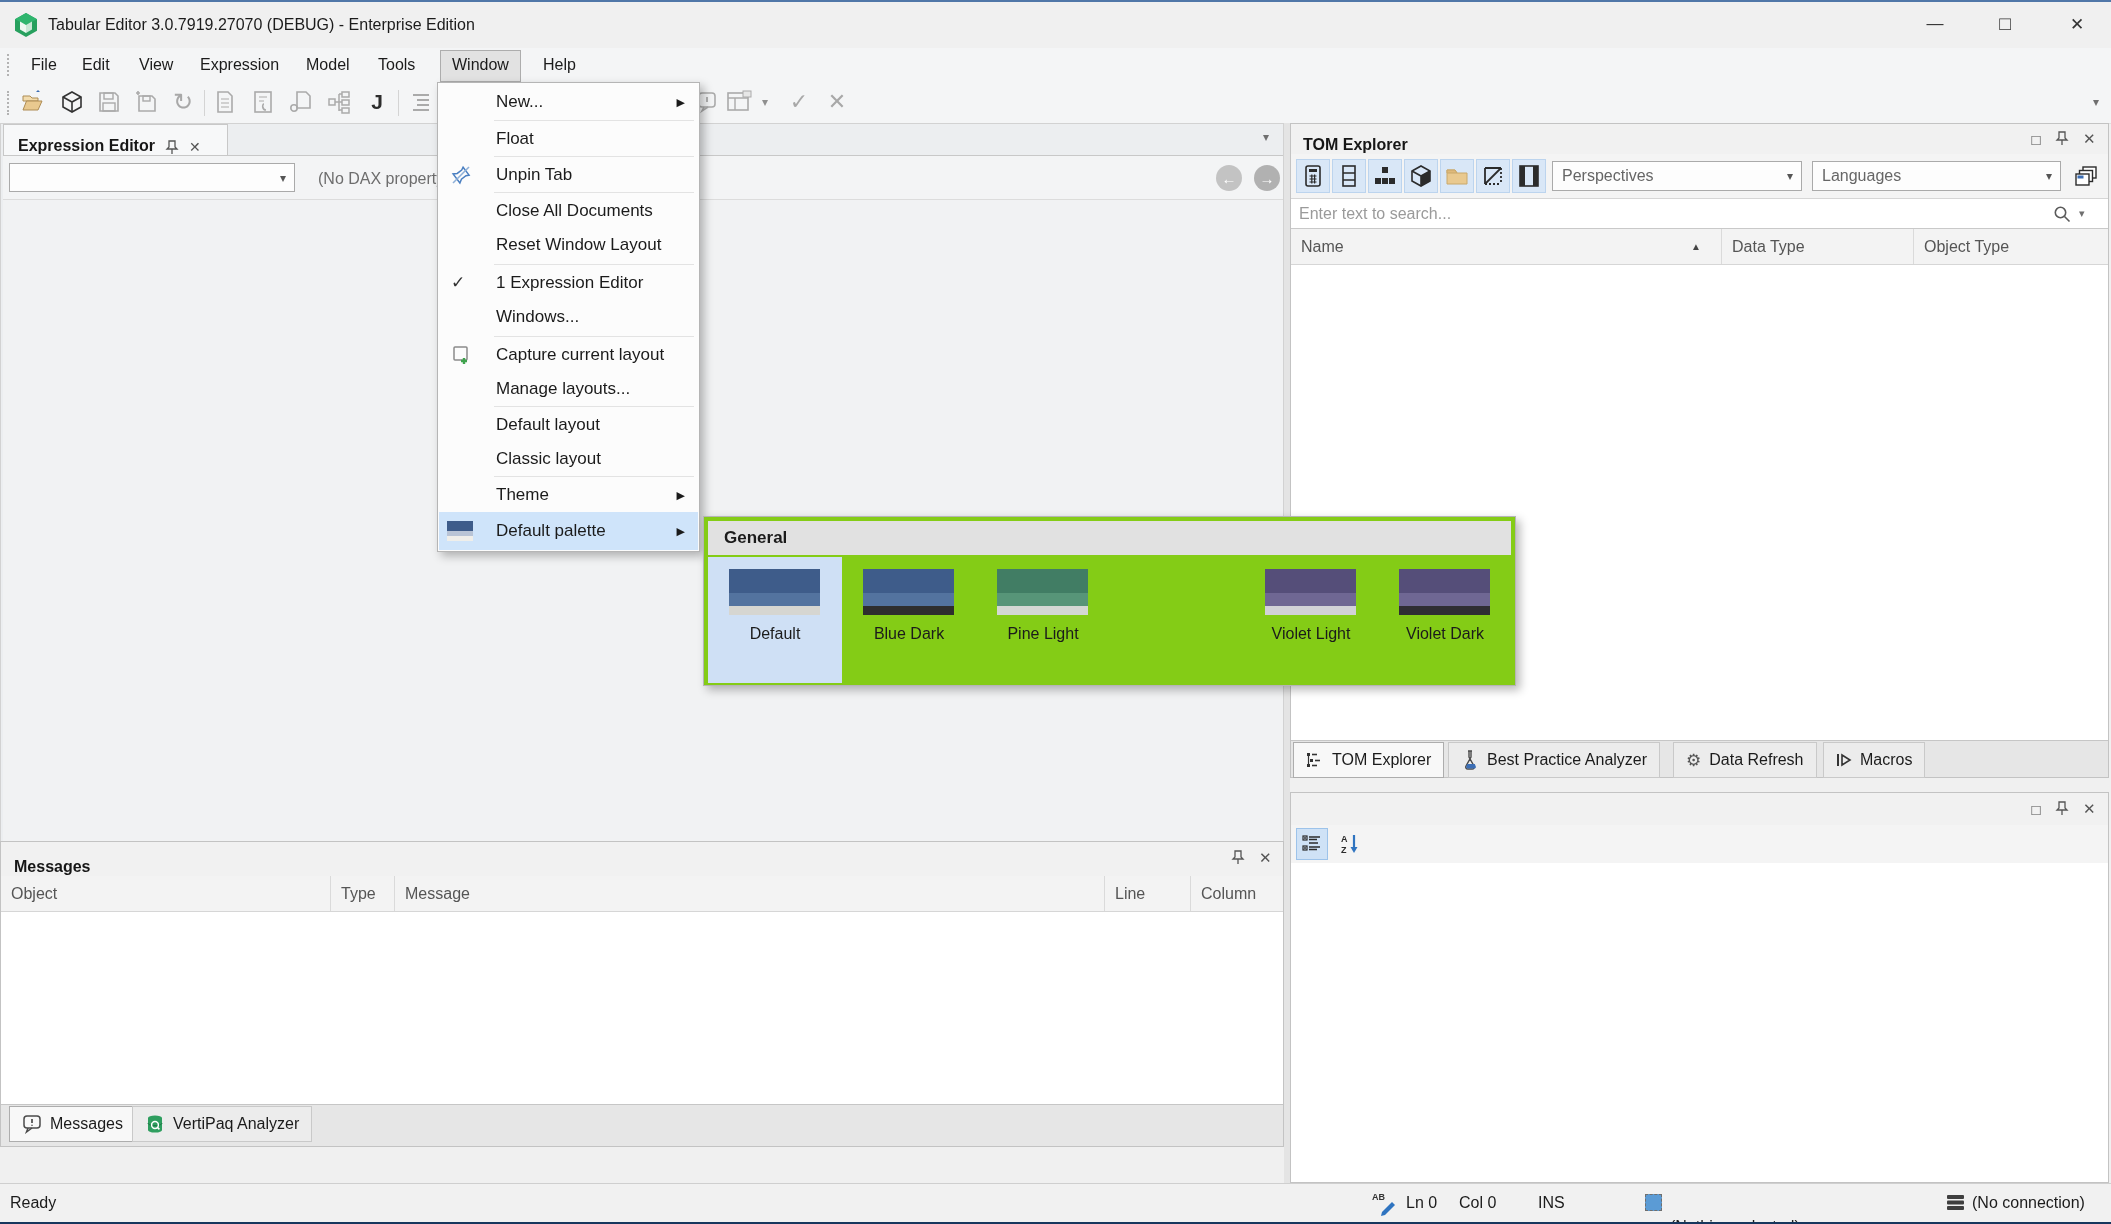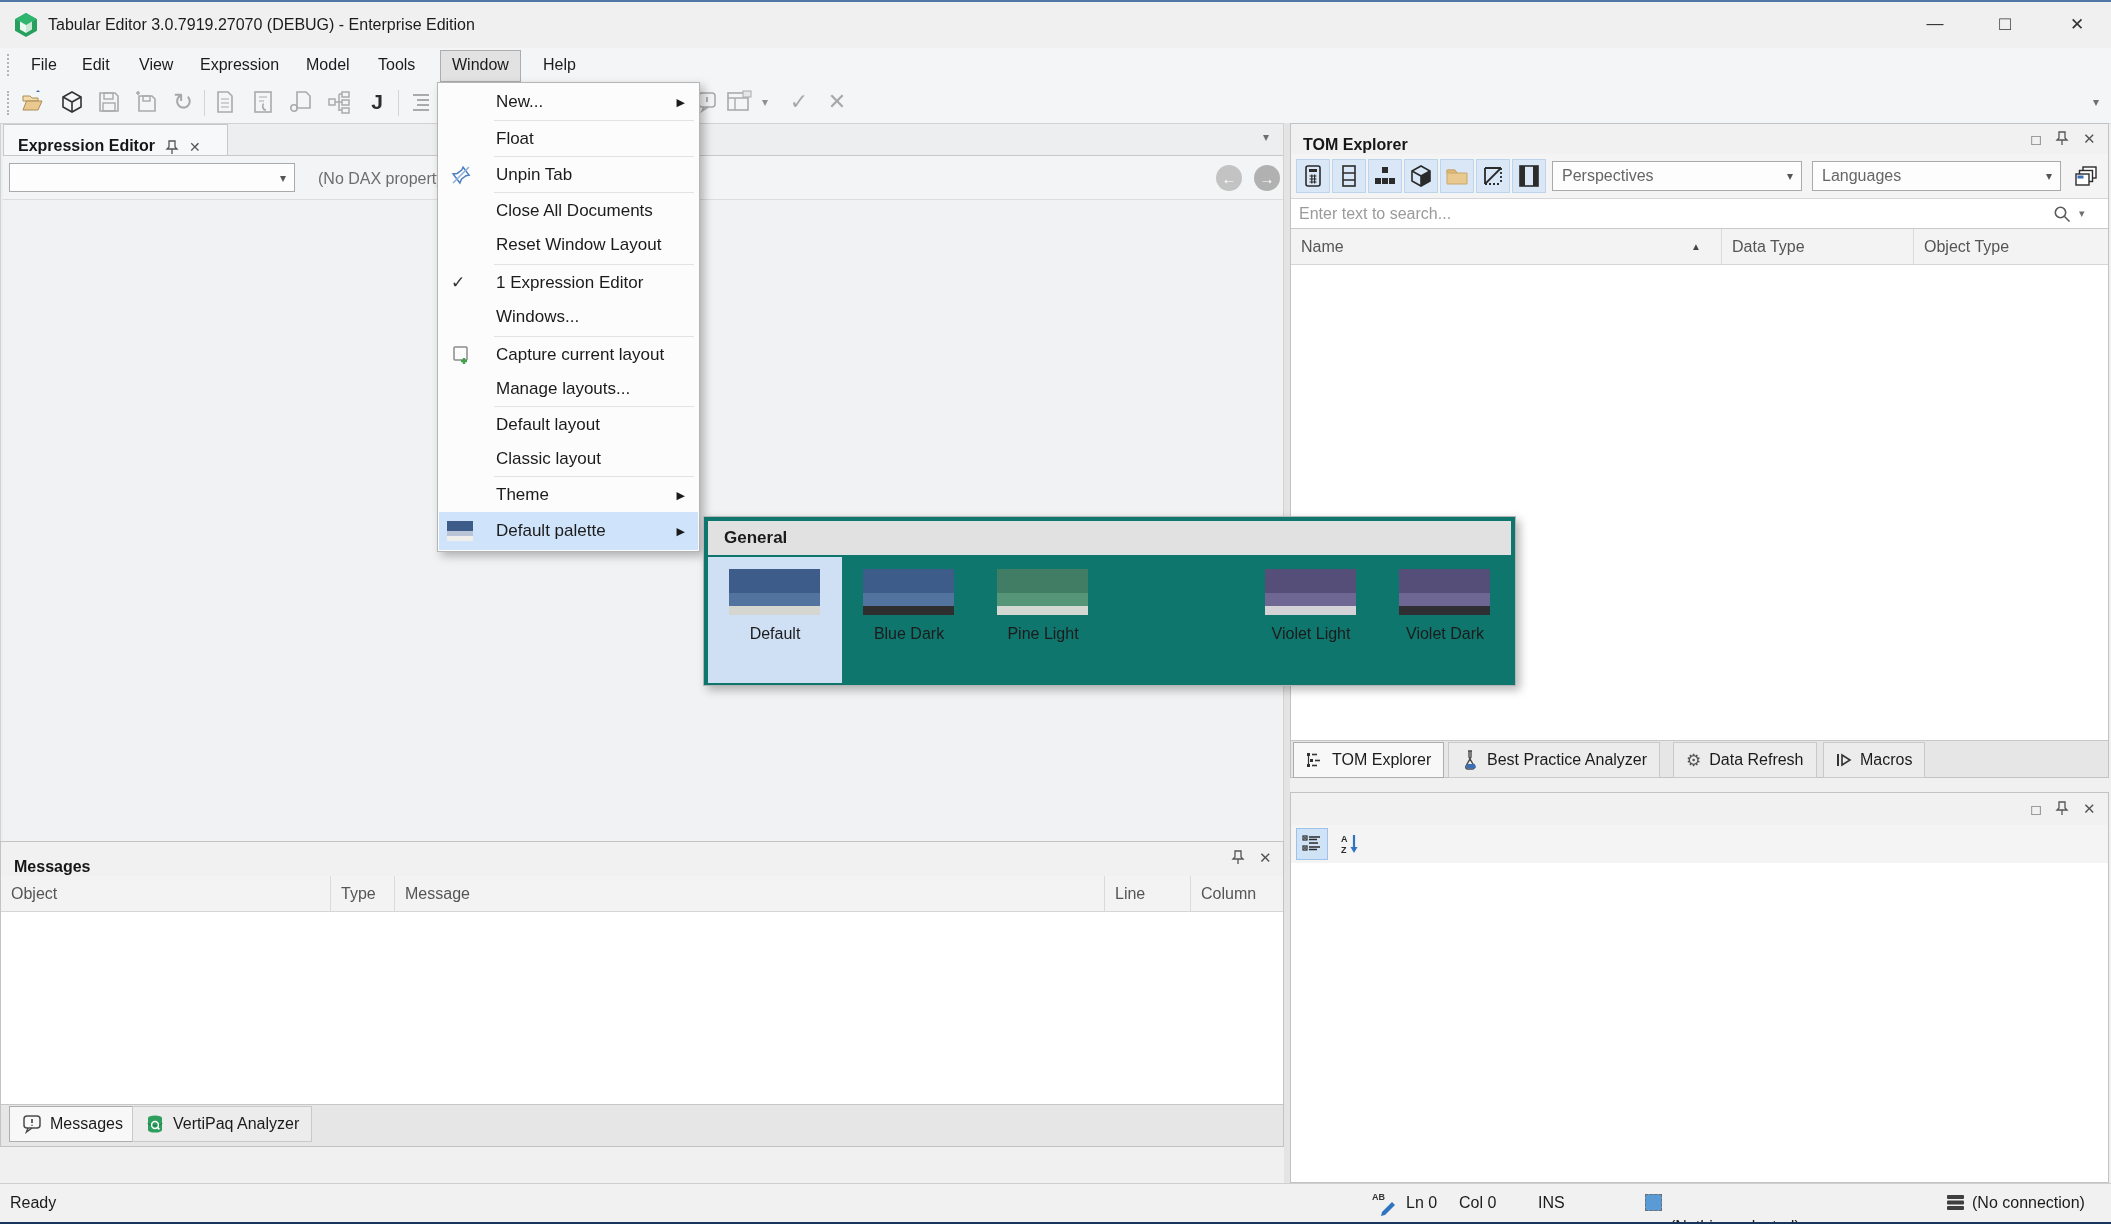--- a/index.html
+++ b/index.html
@@ -45,21 +45,21 @@
   
   #window-menu{left:437px;top:80px;width:263px;height:470px;background:#fcfcfc;border:1px solid #b5b5b5;
     box-shadow:4px 4px 9px rgba(0,0,0,.28);box-sizing:border-box;z-index:50;}
   .pm-item{left:1px;width:259px;height:34px;line-height:34px;padding-left:57px;font-size:17px;box-sizing:border-box;}
   .pm-item.hl{background:#cfe4fa;}
   .pm-sep{left:56px;right:5px;height:0;border-top:1px solid #e3e3e3;}
   .pm-arrow{position:absolute;right:13px;top:0;font-size:11px;color:#1a1a1a;}
   .pm-ico{position:absolute;left:12px;top:50%;transform:translateY(-50%);}
 
   
-  #palette-submenu{left:703px;top:514px;width:813px;height:170px;background:#0f766e;border:1px solid #b5b5b5;
+  #palette-submenu{left:703px;top:514px;width:813px;height:170px;background:#84cc16;border:1px solid #b5b5b5;
     box-shadow:4px 4px 9px rgba(0,0,0,.28);box-sizing:border-box;z-index:51;}
   #palette-group-hdr{left:4px;top:4px;right:4px;height:34px;background:#e1e1e1;line-height:34px;padding-left:16px;font-weight:700;font-size:17px;}
   .pal-cell{top:40px;width:134px;height:126px;}
   .pal-cell.sel{background:#cfe0f5;}
   .swatch{position:absolute;left:21px;top:12px;width:91px;height:46px;}
   .swatch .b1{position:absolute;left:0;top:0;width:100%;height:24px;}
   .swatch .b2{position:absolute;left:0;top:24px;width:100%;height:13px;}
   .swatch .b3{position:absolute;left:0;top:37px;width:100%;height:9px;}
   .pal-label{position:absolute;left:0;top:68px;width:100%;text-align:center;font-size:16px;}
 

